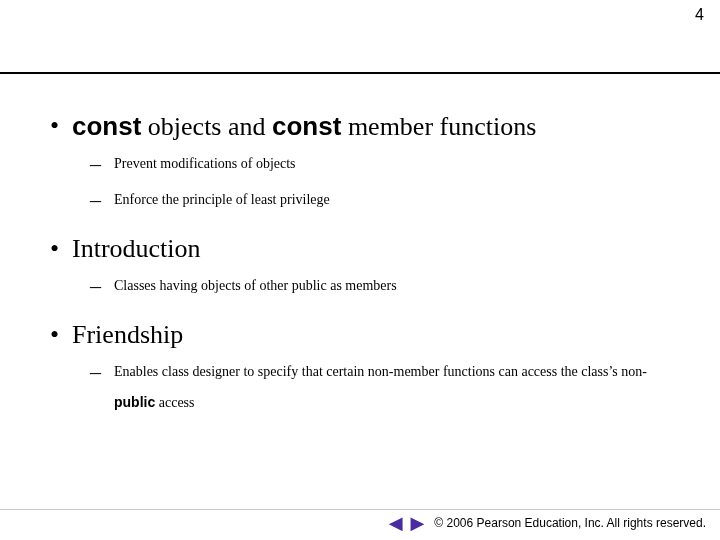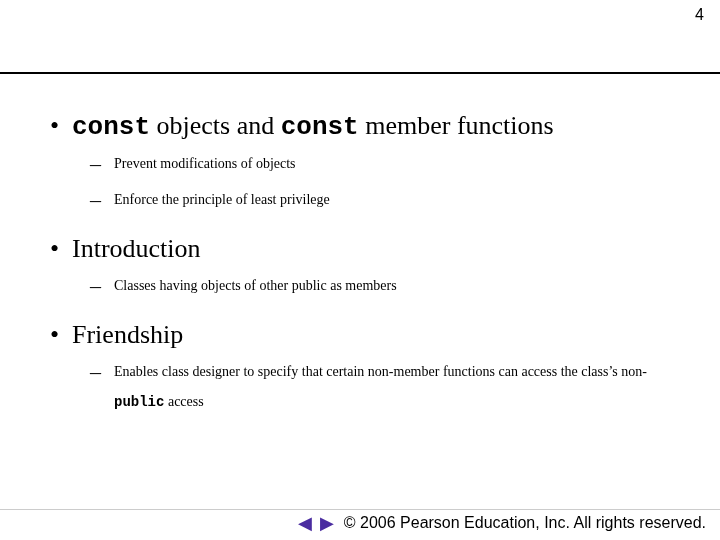--- a/index.html
+++ b/index.html
@@ -10,25 +10,25 @@
   .underline { position: absolute; top: 72px; left: 0; width: 720px; height: 2px; background: #000; }
   .content { position: absolute; top: 92px; left: 50px; right: 40px; }
   .b1 { margin-top: 18px; }
   .b1-dot { font-family: "Times New Roman", serif; font-size: 26px; display: inline-block; width: 22px; vertical-align: top; line-height: 32px; }
   .b1-text { font-size: 26px; line-height: 32px; display: inline; vertical-align: top; }
   .b1-wrap { display: flex; }
   .b1-body { flex: 1; }
   .b2 { margin-top: 6px; margin-left: 40px; display: flex; }
   .b2-dash { font-family: "Times New Roman", serif; font-size: 22px; display: inline-block; width: 24px; line-height: 30px; }
   .b2-text { font-size: 14px; line-height: 30px; flex: 1; }
-  .mono { font-family: Liberation Mono, monospace; font-weight: bold; }
+  .mono { font-family: Liberation Sans, sans-serif; font-weight: bold; }
   .footer { position: absolute; bottom: 8px; right: 14px; display: flex; align-items: center; gap: 10px; }
   .nav { display: flex; gap: 8px; }
   .navbtn { font-size: 18px; color: #4a2ca0; line-height: 1; cursor: pointer; user-select: none; }
-  .copy { font-family: Arial, Helvetica, sans-serif; font-size: 16px; color: #000; }
+  .copy { font-family: Arial, Helvetica, sans-serif; font-size: 12px; color: #000; }
   .bottomline { position: absolute; bottom: 30px; left: 0; width: 720px; height: 1px; background: #ccc; }
 </style>
 </head>
 <body>
 
 <div class="slide">
   <div class="pagenum">4</div>
   <div class="underline"></div>
 
   <div class="content">

